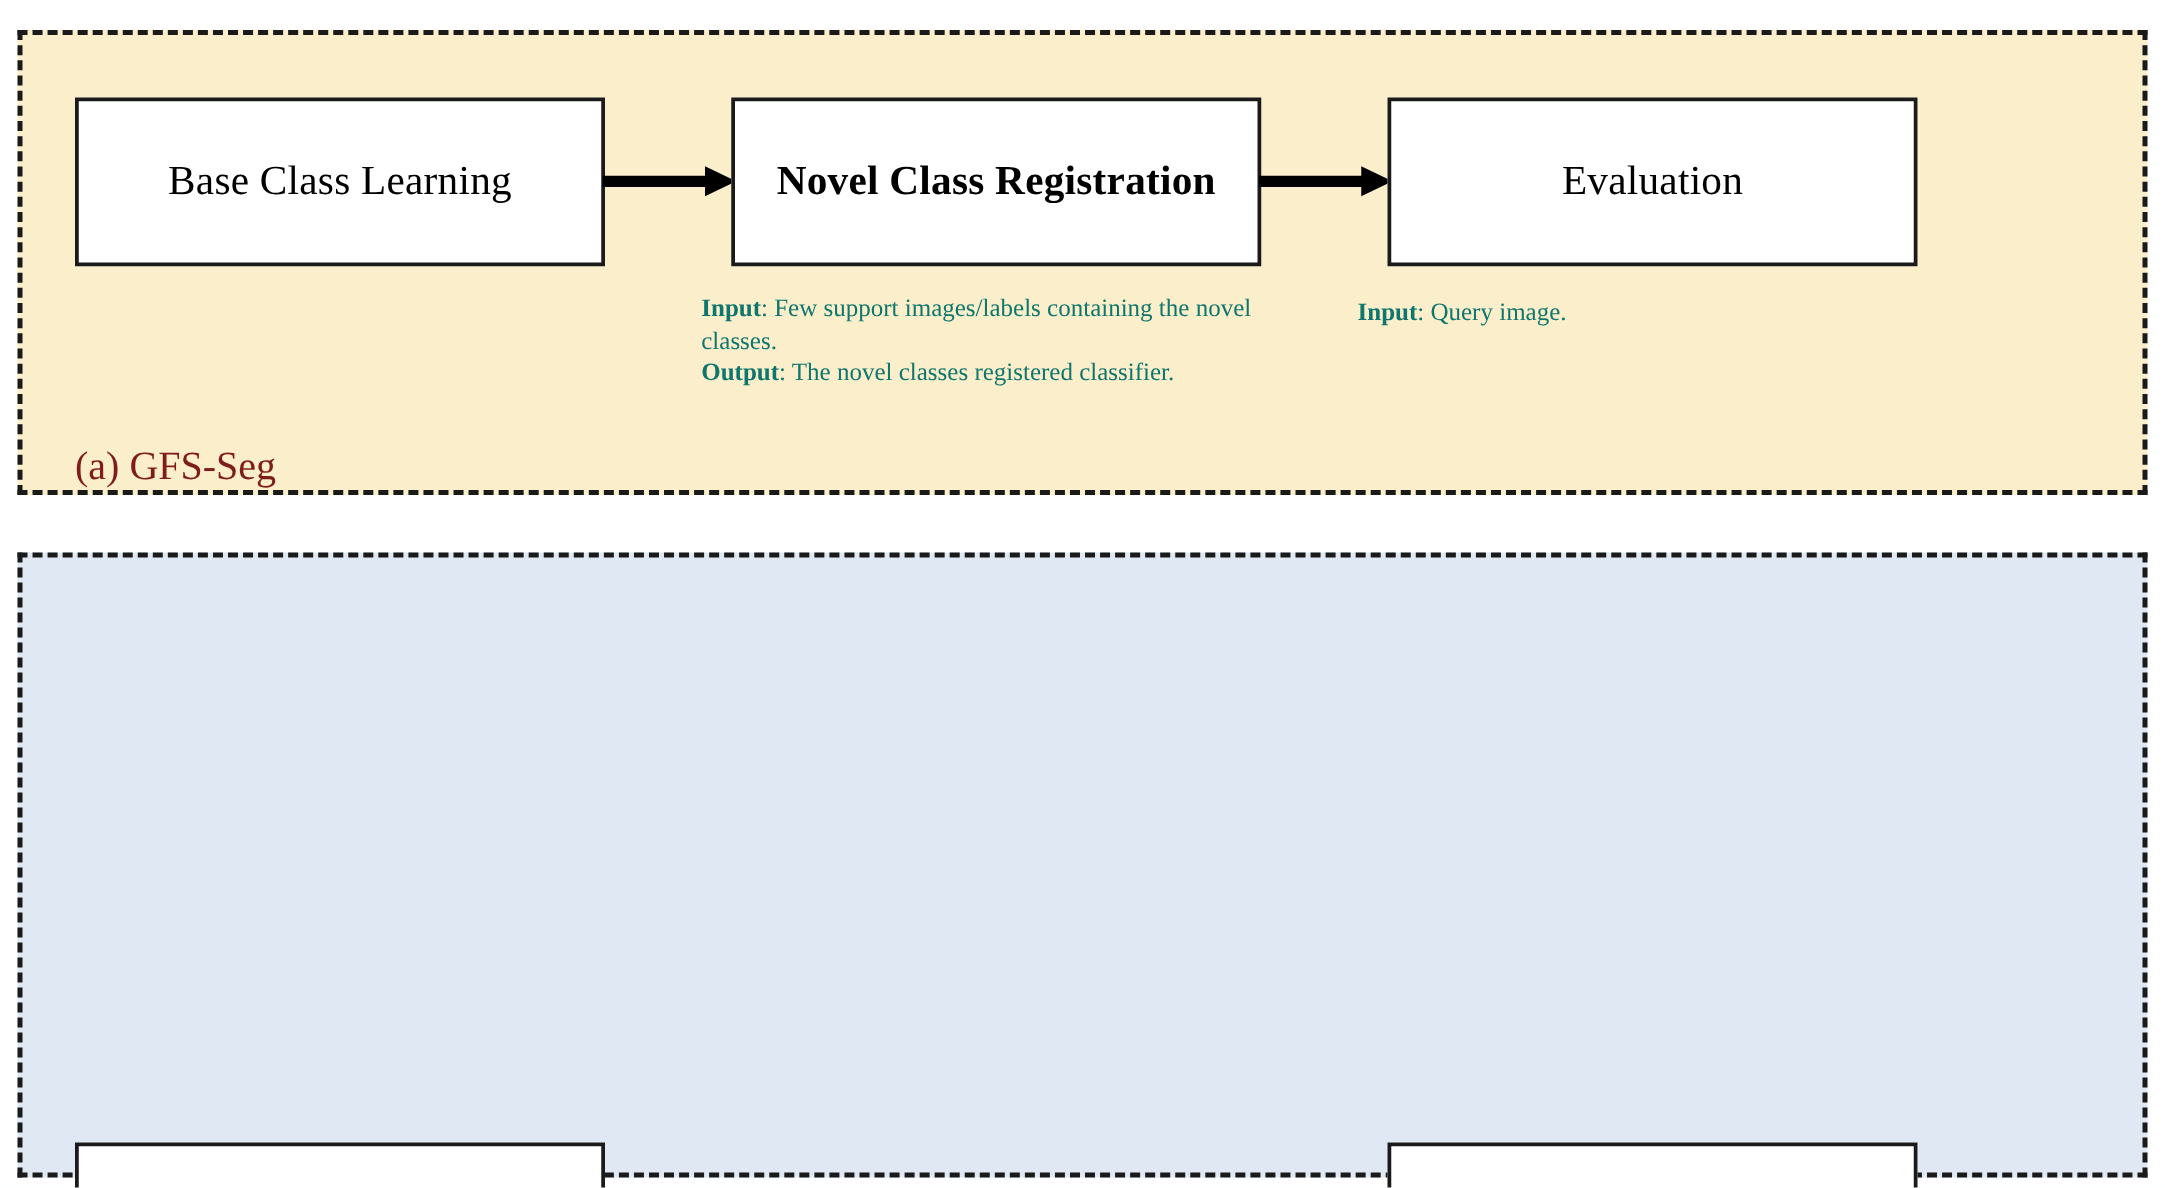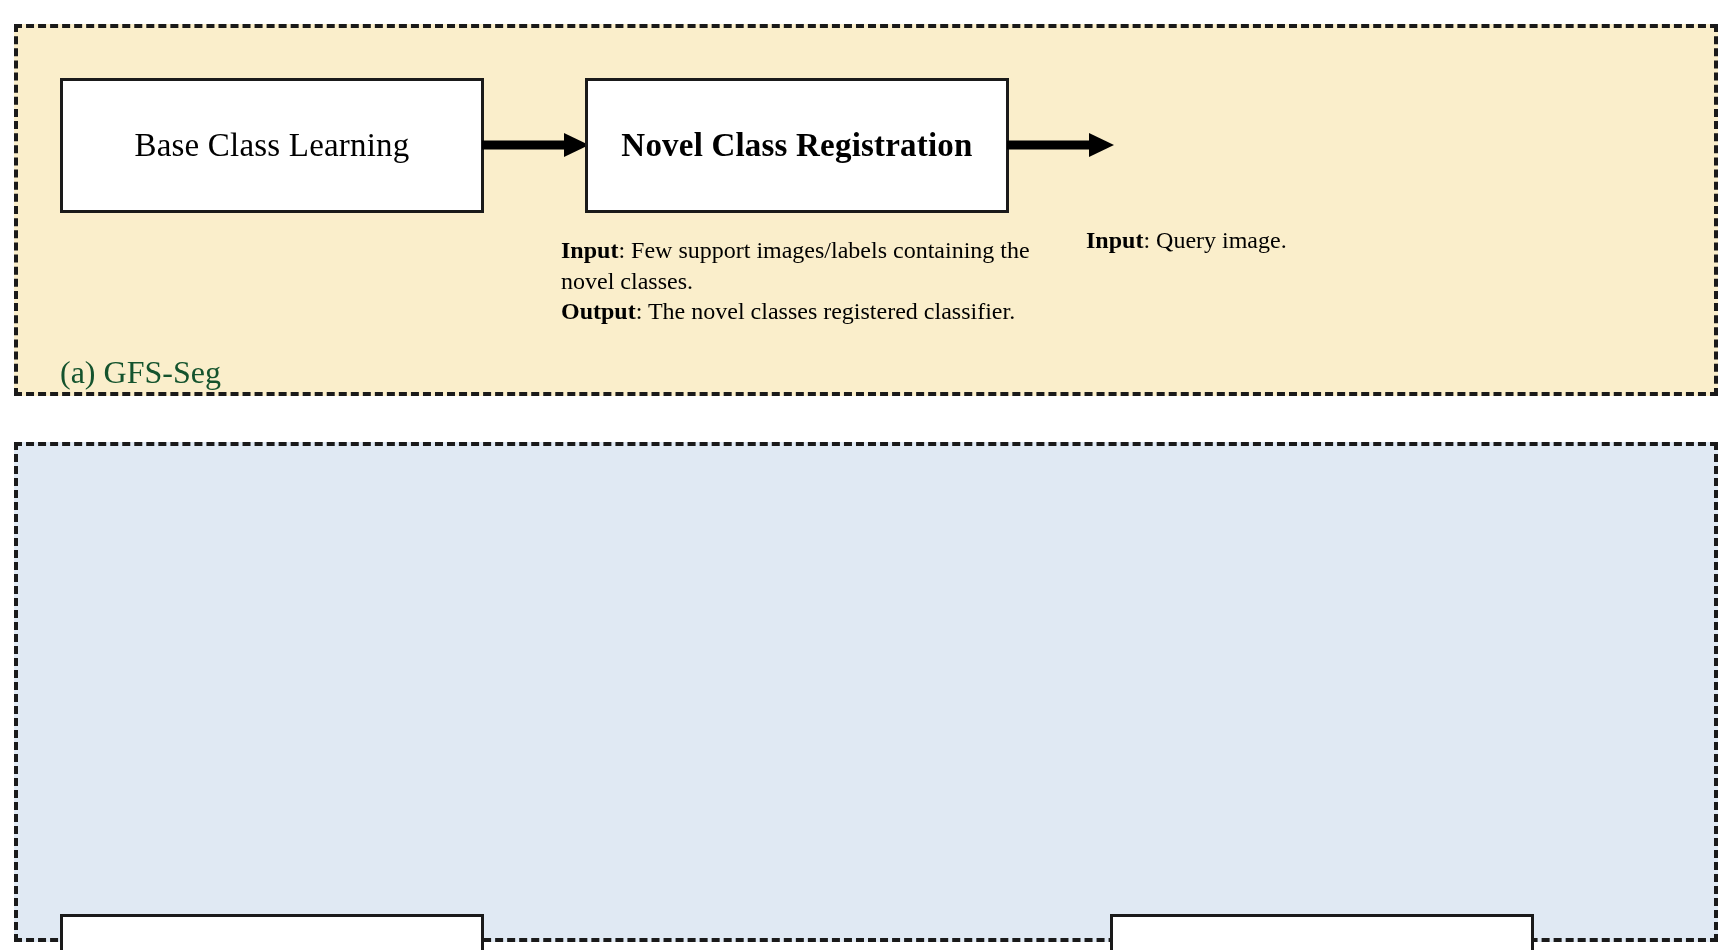--- a/index.html
+++ b/index.html
@@ -73,36 +73,36 @@
     position: absolute;
     height: 30px;
     display: block;
   }
   #arrow-a1 { left: 464px;  top: 102px; width: 107px; }
   #arrow-a2 { left: 989px;  top: 102px; width: 107px; }
 
   
   .desc {
     position: absolute;
-    font-size: 24px;
+    font-size: 20px;
     line-height: 1.28;
-    color: #000000;
+    color: #0f766e;
   }
   .desc .row { white-space: normal; }
   .desc b { font-weight: bold; }
 
   #desc-novel-a { left: 543px;  top: 207px; width: 470px; }
-  #desc-eval-a  { left: 1068px; top: 197px; width: 470px; }
+  #desc-eval-a  { left: 1068px; top: 210px; width: 470px; }
 
   
   .panel-caption {
     position: absolute;
     font-size: 32px;
     line-height: 1.1;
-    color: #14532d;
+    color: #7f1d1d;
   }
   #caption-a { left: 42px; top: 327px; }
 </style>
 </head>
 <body>
 
 <div id="figure">
 
   <div class="panel" id="panel-gfs">
 
@@ -117,20 +117,23 @@
 
     <div class="stage-box" id="box-novel-a">
       <span class="stage-label">Novel Class Registration</span>
     </div>
 
     <svg class="arrow" id="arrow-a2" viewBox="0 0 107 30" preserveAspectRatio="none">
       <line x1="0" y1="15" x2="86" y2="15" stroke="#000000" stroke-width="9"></line>
       <polygon points="82,3 107,15 82,27" fill="#000000"></polygon>
     </svg>
 
+    <div class="stage-box" id="box-eval-a">
+      <span class="stage-label">Evaluation</span>
+    </div>
 
     <div class="desc" id="desc-novel-a">
       <div class="row">
         <b>Input</b><span>: Few support images/labels containing the novel classes.</span>
       </div>
       <div class="row">
         <b>Output</b><span>: The novel classes registered classifier.</span>
       </div>
     </div>
 

